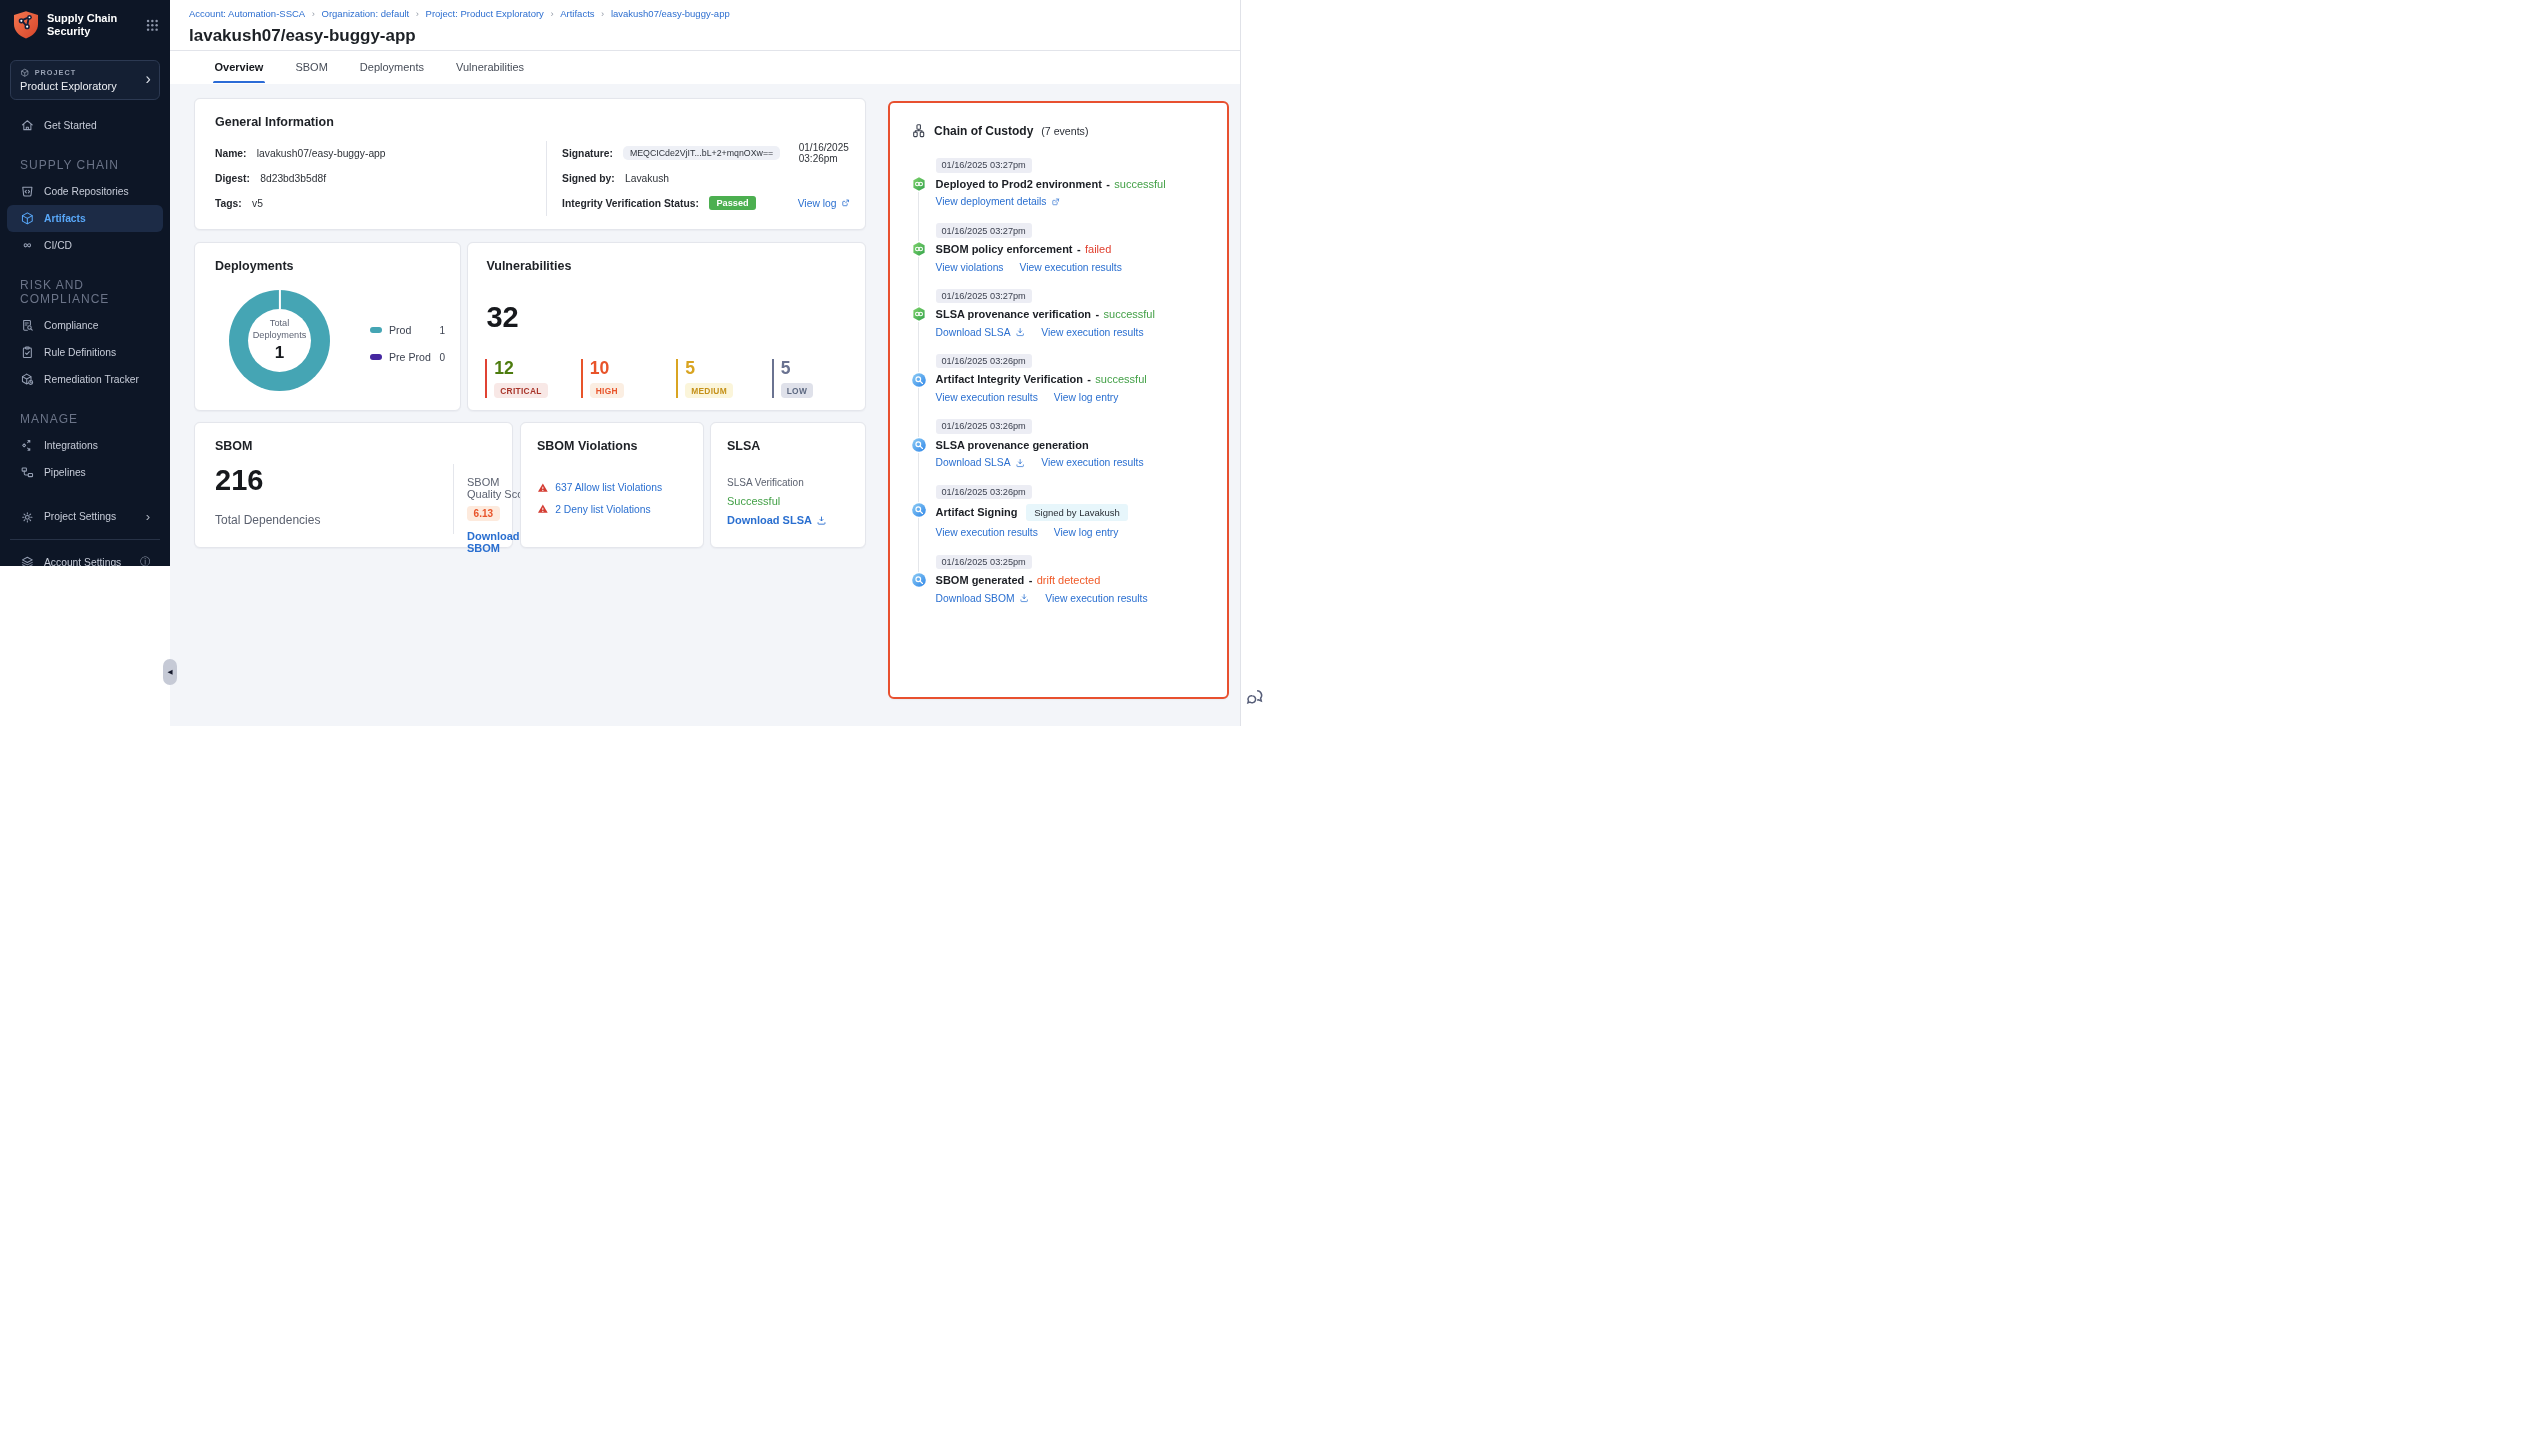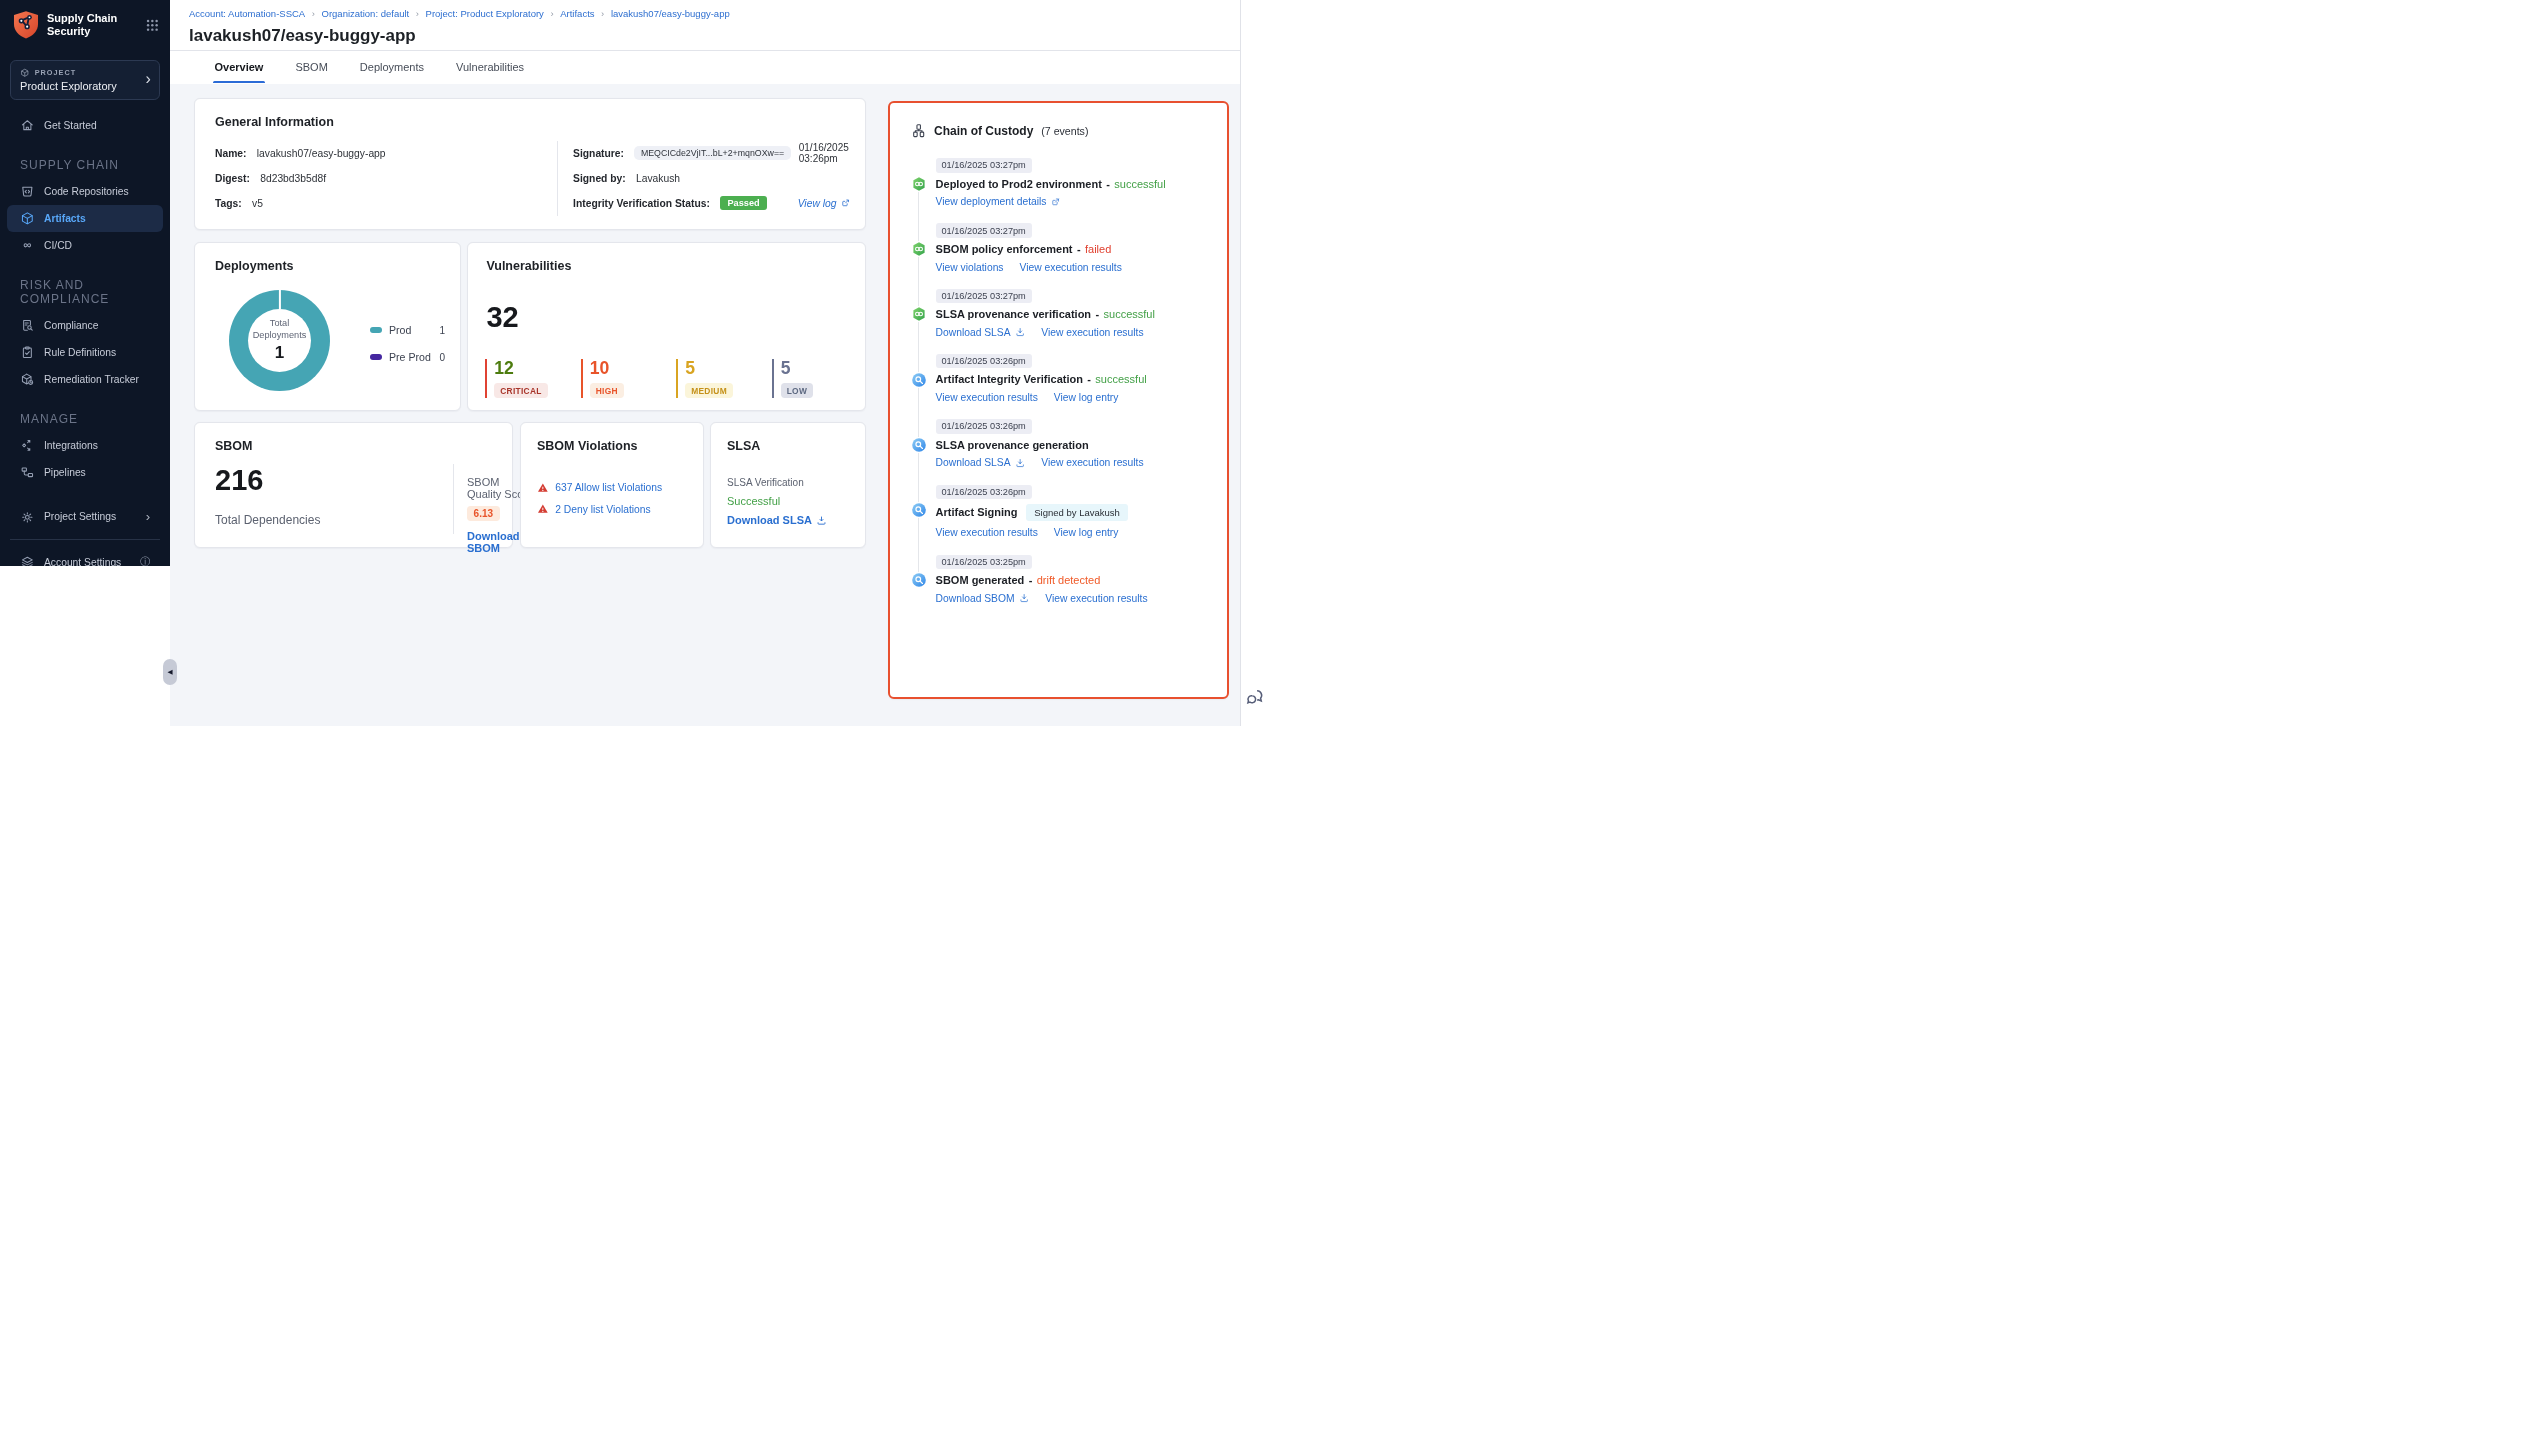--- a/index.html
+++ b/index.html
@@ -54,24 +54,24 @@
   .card-title { font-size:12.5px; font-weight:700; color:#1e2126; }
 
   
   #gi { left:24px; top:14px; width:672px; height:132px; padding:16px 14.7px 0 20px; }
   .gi-cols { display:flex; margin-top:11.7px; }
   .gi-left { width:376px; }
   .gi-right { flex:1; border-left:0.7px solid #e4e6ec; padding-left:14.7px; }
   .gi-row { display:flex; align-items:center; height:25px; font-size:10.3px; }
   .gi-label { font-weight:700; color:#24272d; margin-right:10.3px; }
   .gi-val { color:#2e3238; }
-  .sig-pill { background:#eef0f6; border-radius:5px; padding:2.2px 6.6px; font-size:8.8px; color:#30343c; margin-right:8px; }
+  .sig-pill { background:#eef0f6; border-radius:5px; padding:2.2px 6.6px; font-size:8.8px; color:#30343c; margin-right:19px; }
   .gi-date { margin-left:auto; color:#2e3238; font-size:10px; padding-right:1.5px; }
   .badge-passed { background:#4caf50; color:#fff; font-size:9.2px; font-weight:700; padding:2.2px 7.3px; border-radius:2.9px; }
-  .gi-viewlog { margin-left:auto;font-style:italic; }
+  .gi-viewlog { margin-left:auto; }
   .blue-link { color:#2a6fd0; font-size:10.3px; font-weight:500; cursor:pointer; display:inline-flex; align-items:center; gap:4.4px; }
   .blue-link svg { width:9.5px; height:9.5px; }
 
   
   #dep { left:24px; top:158px; width:267px; height:169px; padding:16px 0 0 20px; }
   .donut { position:absolute; left:34px; top:47px; width:101px; height:101px; border-radius:50%; background:#45a5b4; }
   .donut::before { content:""; position:absolute; left:19px; top:19px; width:63px; height:63px; border-radius:50%; background:#fff; }
   .donut-gap { position:absolute; left:50%; top:0; width:2.2px; height:19px; background:#fff; transform:translateX(-50%); }
   .donut-center { position:absolute; left:0; top:0; width:101px; height:101px; display:flex; flex-direction:column; align-items:center; justify-content:center; text-align:center; }
   .donut-center .dc-lab { font-size:9.2px; color:#5f6575; line-height:1.3; }

